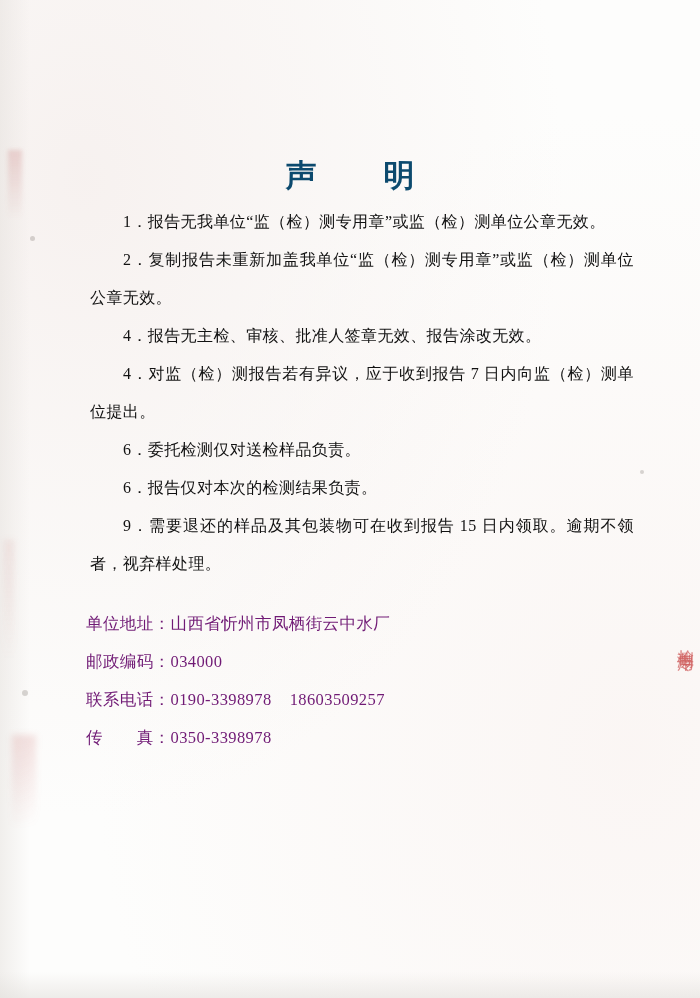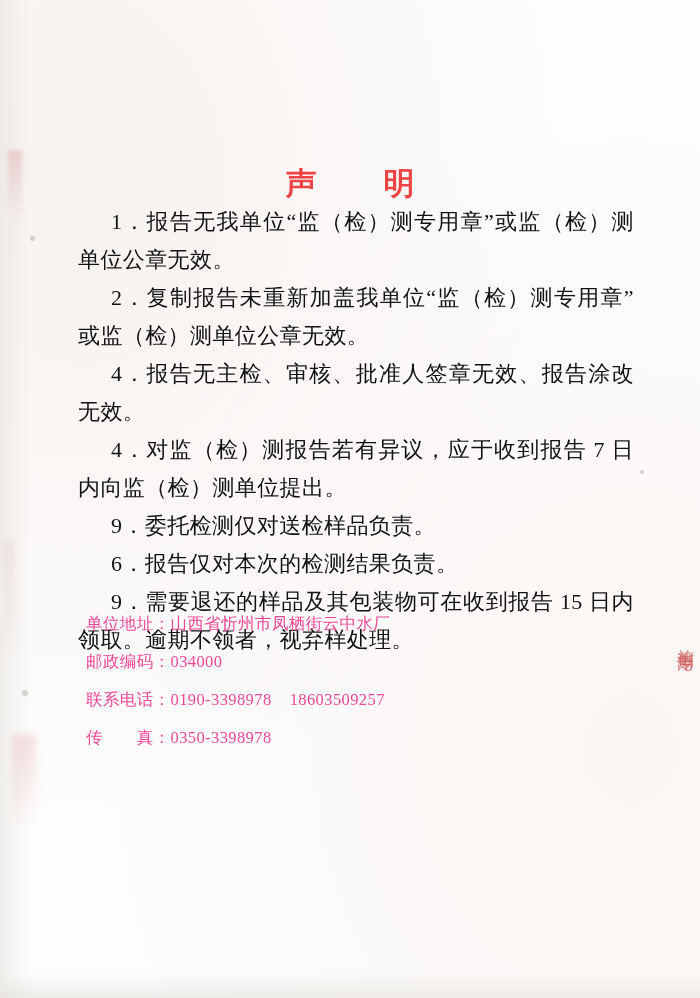--- a/index.html
+++ b/index.html
@@ -29,61 +29,61 @@
   .doc {
     position: absolute;
     left: 0;
     top: 0;
     width: 700px;
     height: 998px;
   }
 
   .doc-title {
     position: absolute;
-    top: 163px;
+    top: 155px;
     left: 0;
     width: 700px;
     text-align: center;
     font-size: 31px;
     font-weight: bold;
     letter-spacing: 18px;
     text-indent: 18px;
     font-family: "Liberation Serif", "DejaVu Serif", serif;
-    color: #ef4444;
+    color: #0c4a6e;
   }
 
   .body-block {
     position: absolute;
     top: 203px;
     left: 78px;
     width: 556px;
   }
 
   .para {
-    font-size: 22px;
+    font-size: 16px;
     line-height: 38px;
     color: #121212;
     text-align: justify;
-    margin: 0 0 0 0;
+    margin: 0 0 0 12px;
     letter-spacing: 0.4px;
   }
   .para.indent {
     text-indent: 33px;
   }
 
   .contact-block {
     position: absolute;
     top: 605px;
     left: 86px;
     width: 540px;
   }
   .contact-line {
     font-size: 16.5px;
     line-height: 38px;
-    color: #ec4899;
+    color: #701a75;
     letter-spacing: 0.4px;
     white-space: pre;
   }
 
   
   .artifact {
     position: absolute;
     pointer-events: none;
   }
   .mark-left-top {
@@ -146,21 +146,21 @@
   <div class="artifact speck" style="left:22px; top:690px; width:6px; height:6px;"></div>
   <div class="artifact speck" style="left:640px; top:470px; width:4px; height:4px;"></div>
 
   <div class="doc-title">声　明</div>
 
   <div class="body-block">
     <p class="para indent">1．报告无我单位“监（检）测专用章”或监（检）测单位公章无效。</p>
     <p class="para indent">2．复制报告未重新加盖我单位“监（检）测专用章”或监（检）测单位公章无效。</p>
     <p class="para indent">4．报告无主检、审核、批准人签章无效、报告涂改无效。</p>
     <p class="para indent">4．对监（检）测报告若有异议，应于收到报告 7 日内向监（检）测单位提出。</p>
-    <p class="para indent">9．委托检测仅对送检样品负责。</p>
+    <p class="para indent">6．委托检测仅对送检样品负责。</p>
     <p class="para indent">6．报告仅对本次的检测结果负责。</p>
     <p class="para indent">9．需要退还的样品及其包装物可在收到报告 15 日内领取。逾期不领者，视弃样处理。</p>
   </div>
 
   <div class="contact-block">
     <div class="contact-line">单位地址：山西省忻州市凤栖街云中水厂</div>
     <div class="contact-line">邮政编码：034000</div>
     <div class="contact-line">联系电话：0190-3398978    18603509257</div>
     <div class="contact-line">传　　真：0350-3398978</div>
   </div>

